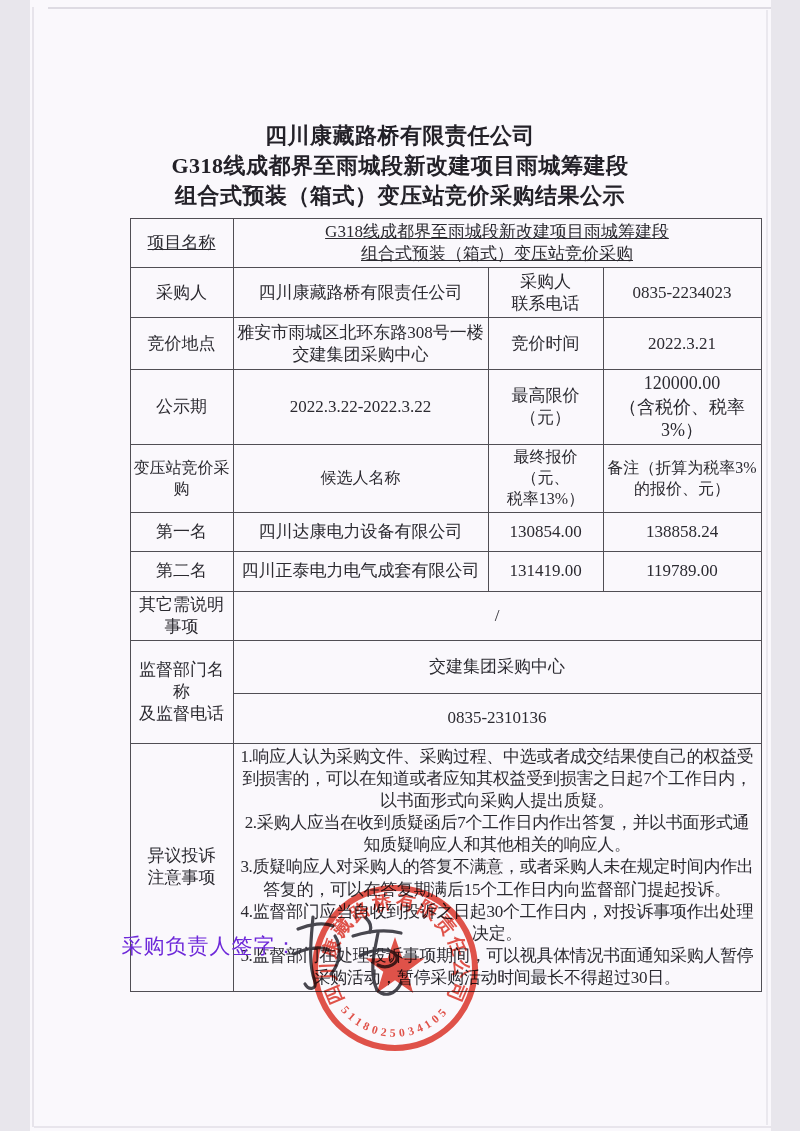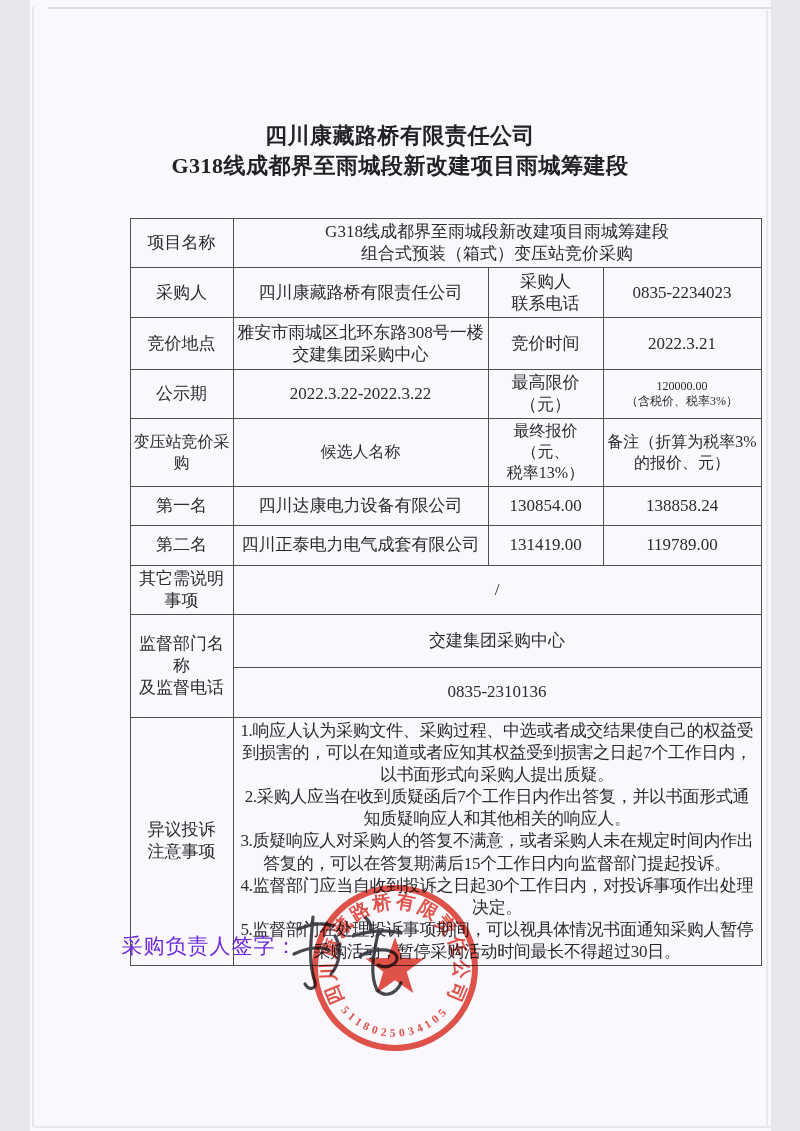--- a/index.html
+++ b/index.html
@@ -23,21 +23,21 @@
     border-collapse:collapse;table-layout:fixed;
   }
   .doc-table td{
     border:1.6px solid #504e54;
     text-align:center;vertical-align:middle;
     font-size:17px;line-height:1.3;color:#2b2a30;
     padding:2px 3px;overflow:hidden;
   }
   .pl{white-space:pre-line;}
   .lab{font-size:16.5px;}
-  .r1{height:40px;} .r2{height:50px;margin-top:48px;} .r3{height:52px;} .r4{height:46px;}
+  .r1{height:40px;text-decoration:underline;} .r2{height:50px;margin-top:48px;} .r3{height:52px;} .r4{height:46px;}
   .r5{height:42px;} .r6{height:39px;} .r7{height:40px;} .r8{height:46px;}
   .r9a{height:53px;margin-left:40px;} .r9b{height:50px;} .r10{height:247px;}
   .r5 td{font-size:16px;}
   .left-val{text-align:left;padding-left:9px;}
   .objection-cell{
     text-align:justify;vertical-align:top;
     font-size:16px;line-height:23.5px;letter-spacing:-0.3px;
     padding:9px 2px 4px 8px;
   }
   .sign-label{
@@ -53,20 +53,21 @@
 
 <div class="page">
   <div class="scan-line-top"></div>
   <div class="scan-line-left"></div>
   <div class="scan-line-right"></div>
   <div class="scan-line-bottom"></div>
 
   <div class="title-block">
     <div class="title-line">四川康藏路桥有限责任公司</div>
     <div class="title-line">G318线成都界至雨城段新改建项目雨城筹建段</div>
+    <div class="title-line">组合式预装（箱式）变压站竞价采购结果公示</div>
   </div>
 
   <table class="doc-table">
     <colgroup>
         <col style="width:103px">
         <col style="width:255px">
         <col style="width:115px">
         <col style="width:158px">
       </colgroup>
     <tbody>
@@ -86,21 +87,21 @@
       <td class="lab">竞价地点</td>
       <td class="pl">雅安市雨城区北环东路308号一楼
 交建集团采购中心</td>
       <td class="lab">竞价时间</td>
       <td>2022.3.21</td>
     </tr>
     <tr class="r4">
       <td class="lab">公示期</td>
       <td>2022.3.22-2022.3.22</td>
       <td class="lab">最高限价（元）</td>
-      <td class="pl" style="font-size:12px">120000.00
+      <td class="pl" style="font-size:18px">120000.00
 （含税价、税率3%）</td>
     </tr>
     <tr class="r5">
       <td class="lab">变压站竞价采购</td>
       <td>候选人名称</td>
       <td class="pl">最终报价（元、
 税率13%）</td>
       <td class="pl">备注（折算为税率3%
 的报价、元）</td>
     </tr>

